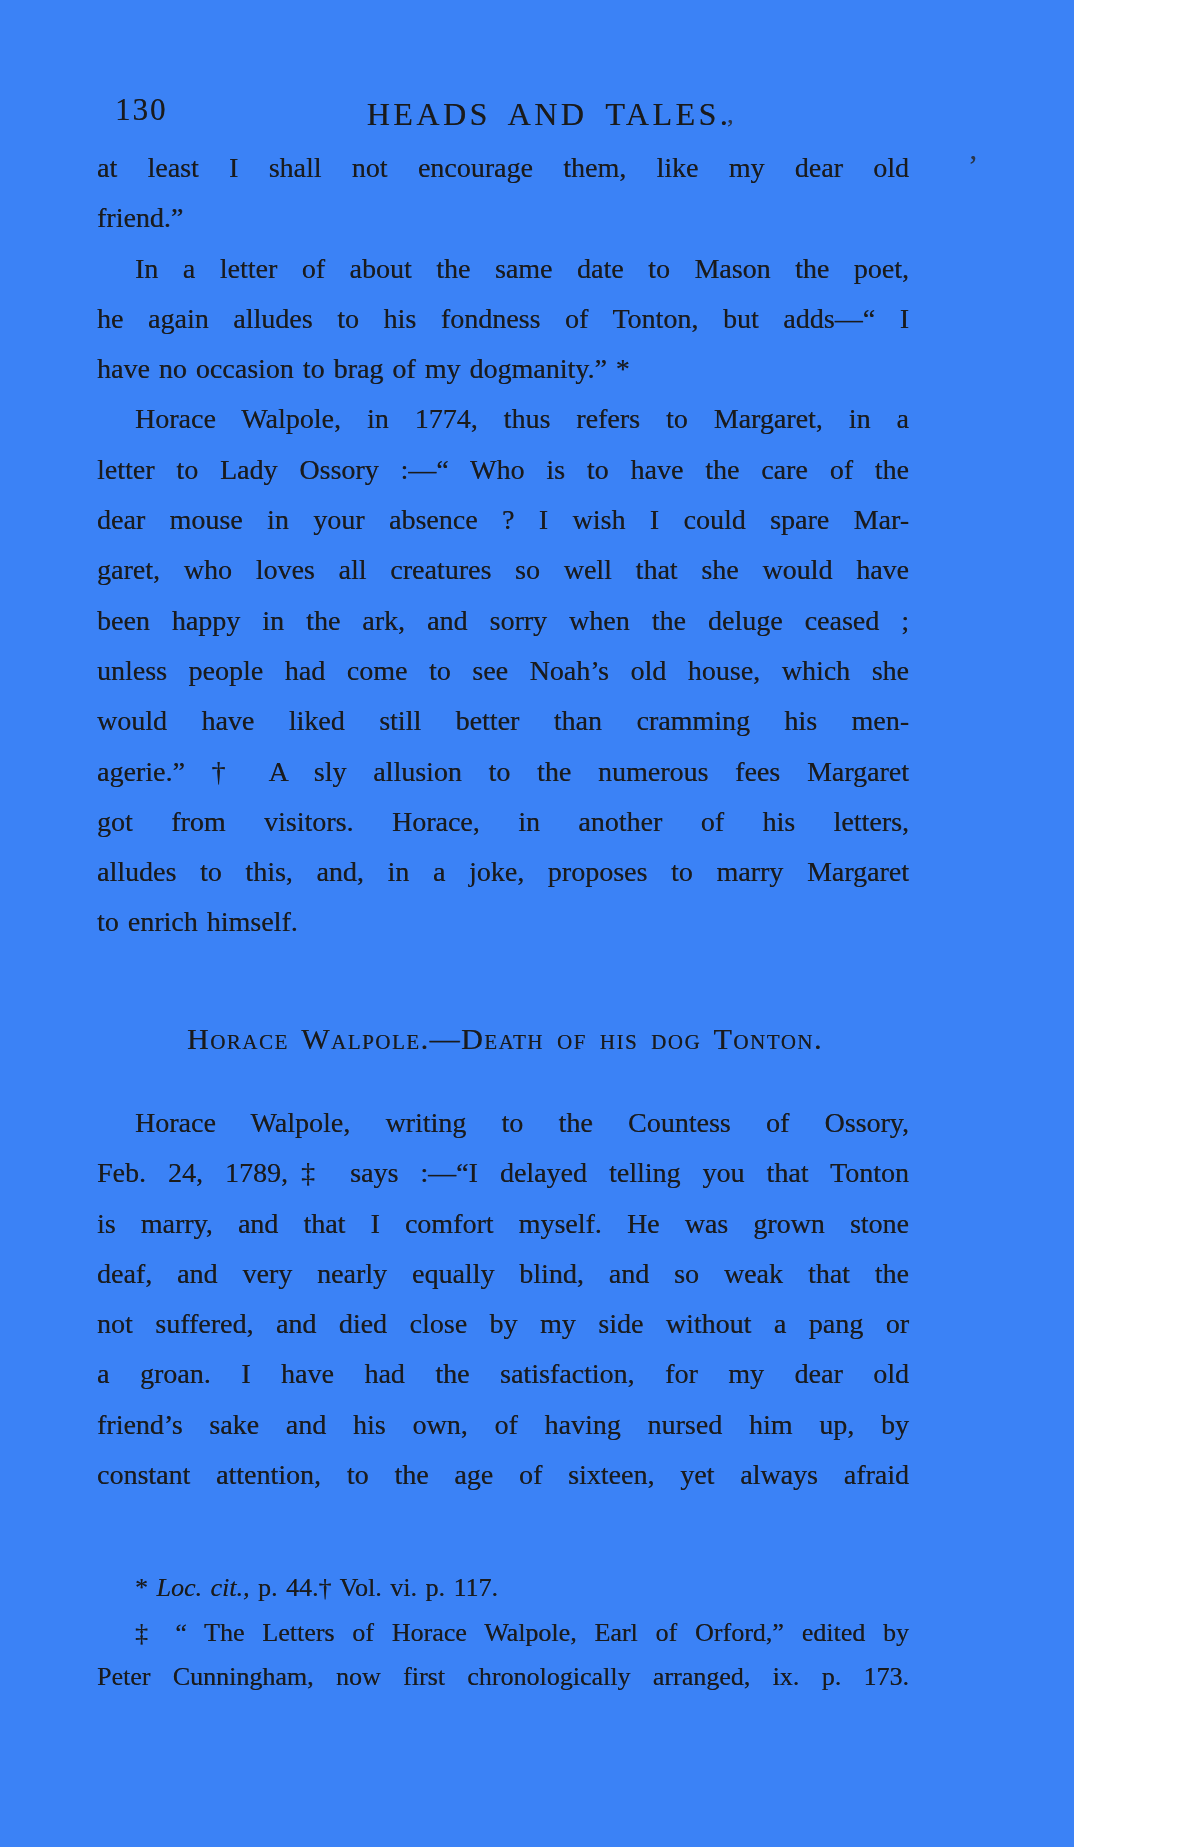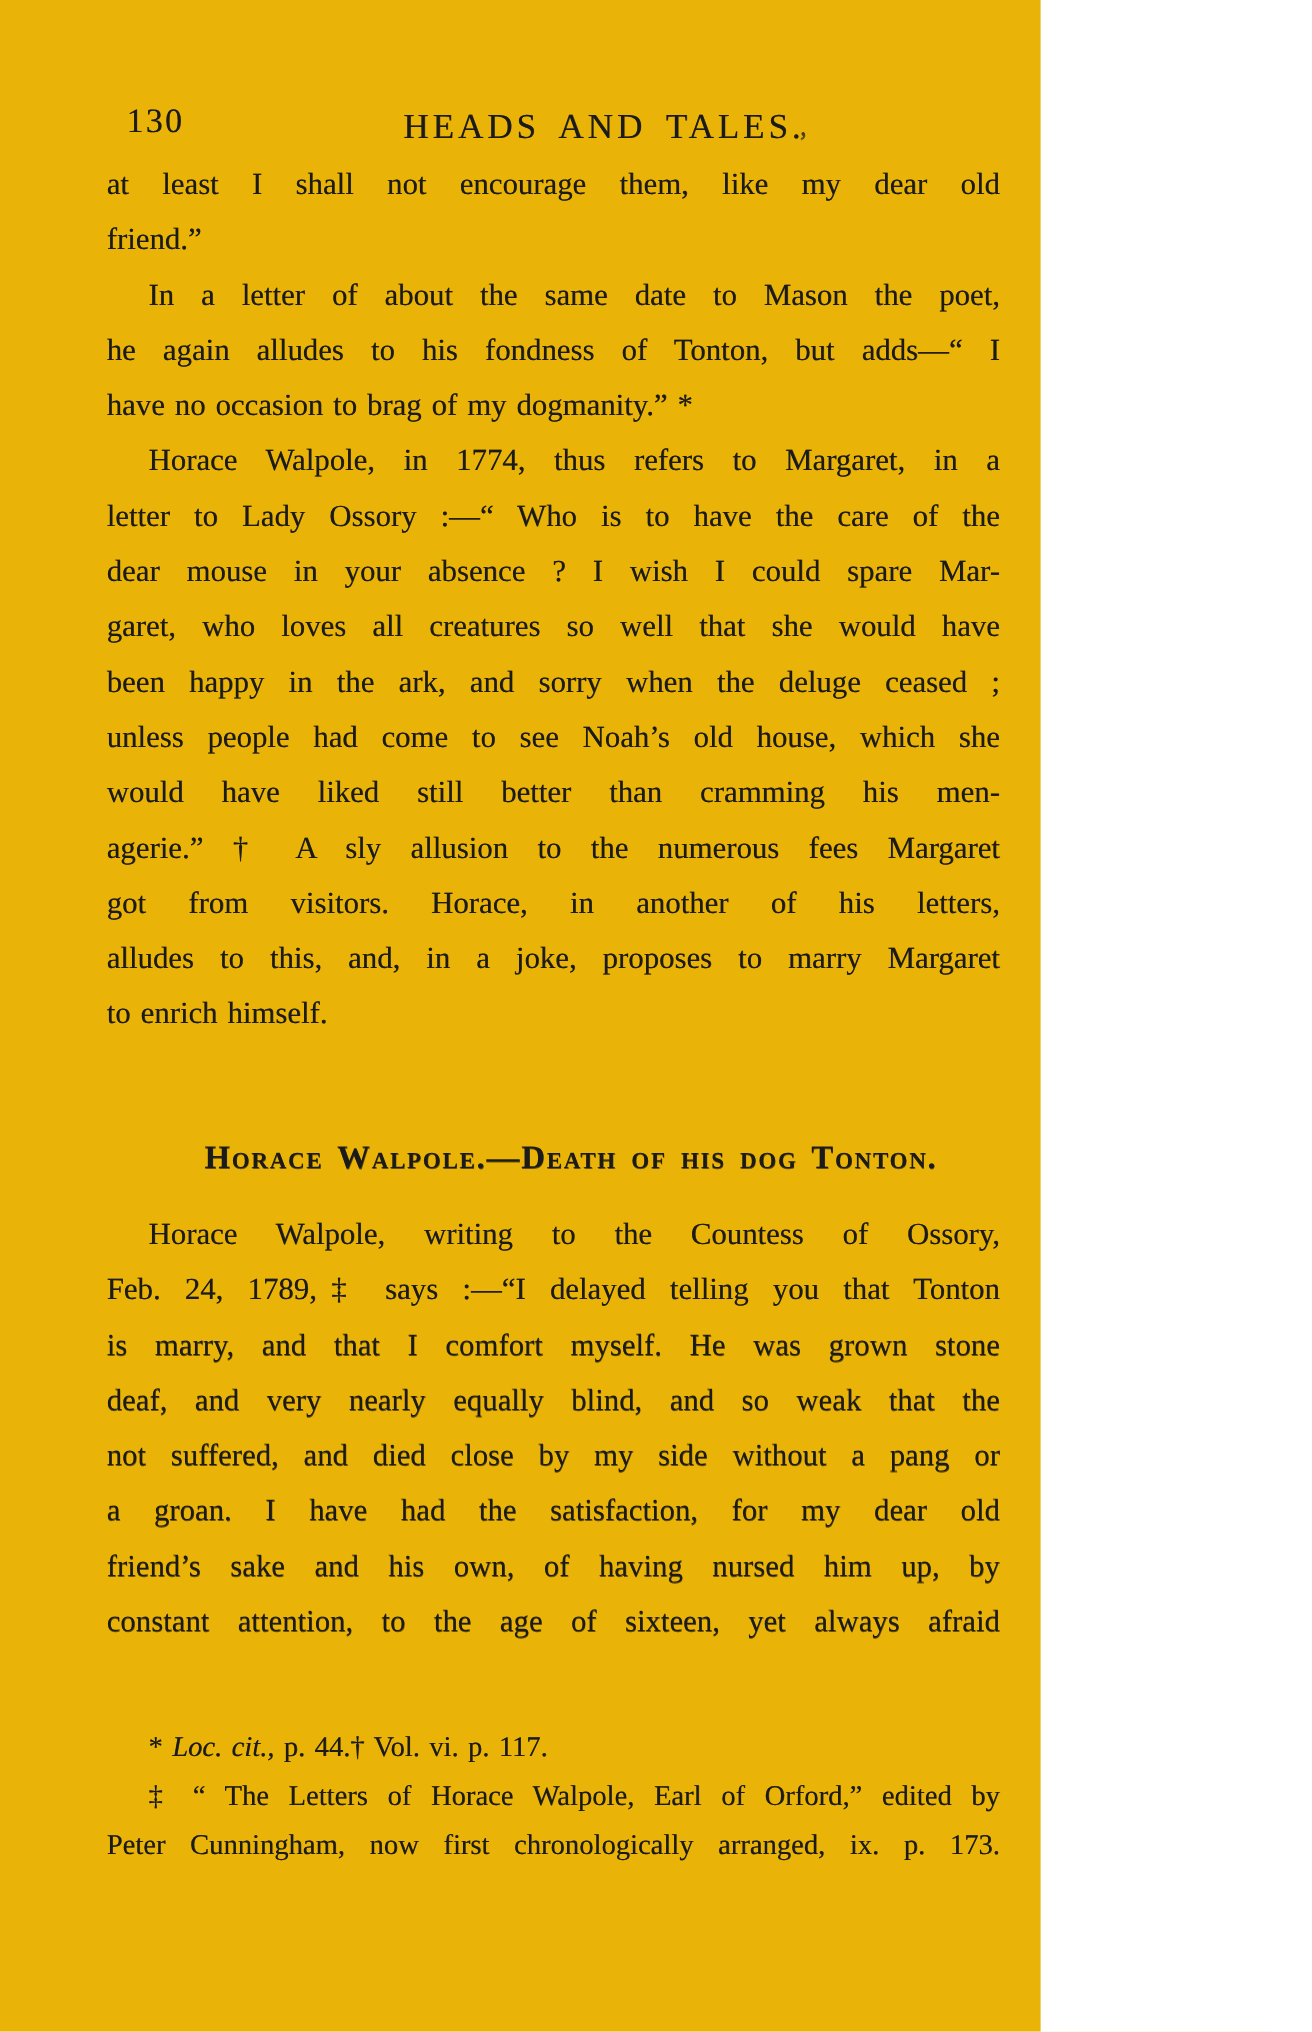--- a/index.html
+++ b/index.html
@@ -1,20 +1,20 @@
 <!DOCTYPE html>
 <html><head>
 <meta charset="utf-8">
 <style>
   html, body { margin: 0; padding: 0; background: #ffffff; }
   .page {
     position: relative;
-    width: 946px;
+    width: 1074px;
     height: 1847px;
-    background: #eab308;
+    background: #3b82f6;
     color: #1b1b1b;
     font-family: "Liberation Serif", "DejaVu Serif", serif;
     overflow: hidden;
     text-shadow: 0.3px 0.3px 0.4px rgba(0,0,0,0.55);
   }
   .page-number {
     position: absolute;
     left: 115px; top: 92px;
     font-size: 31px;
     letter-spacing: 2px;
@@ -40,24 +40,24 @@
     line-height: 50.3px;
     word-spacing: 2px;
   }
   .line.j { text-align: justify; text-align-last: justify; }
   .line.end { text-align: left; }
   .line.indent { text-indent: 38px; }
   .section-heading {
     position: absolute;
     left: 97px; top: 1012px;
     width: 812px;
-    margin: 16px;
+    margin: 2px;
     text-align: center;
     font-size: 30px;
-    font-weight: bold;
+    font-weight: normal;
     font-variant: small-caps;
     letter-spacing: 1.5px;
     word-spacing: 4px;
     line-height: 50px;
   }
   .footnotes {
     position: absolute;
     left: 97px; top: 1566px;
     width: 812px;
     font-size: 26px;

